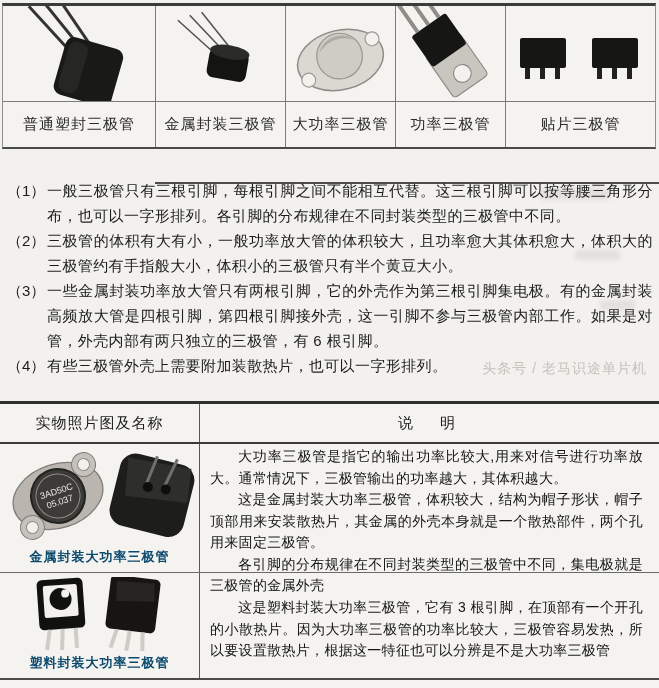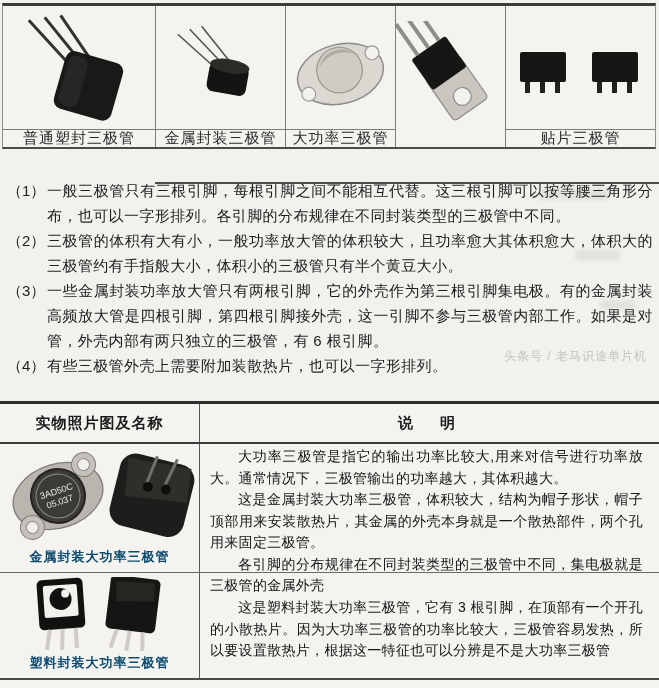--- a/index.html
+++ b/index.html
@@ -15,47 +15,47 @@
   .top-table {
     position:absolute; left:2px; top:3px; width:654px; height:146px;
     border-top:3px solid #3c3c3c; border-bottom:2px solid #4a4a4a;
     border-left:1px solid #8d8d89; border-right:1px solid #8d8d89;
     display:flex; background:#f4f3f0;
   }
   .tt-cell { display:flex; flex-direction:column; border-right:1px solid #7b7b77; }
   .tt-cell:last-child { border-right:none; }
   .tt-img { flex:1; display:flex; align-items:center; justify-content:center; overflow:hidden; }
   .tt-label {
-    height:18px; border-top:1px solid #7b7b77;
+    height:46px; border-top:1px solid #7b7b77;
     display:flex; align-items:center; justify-content:center;
     font-size:15px; letter-spacing:1px; color:#2a2a2a;
   }
 
   
   .artifact-line { position:absolute; left:155px; top:182px; width:504px; height:2px; background:#4d4d4a; }
 
   
   .notes { position:absolute; left:7px; top:178px; width:646px; }
   .note { display:flex; font-size:15px; line-height:25px; }
   .note-num { flex:none; width:40px; }
   .note-text { flex:1; text-align:justify; letter-spacing:0.4px; }
 
   .watermark {
-    position:absolute; top:348px; right:12px;
-    font-size:12px; color:#c4c2bd; letter-spacing:1px;
+    position:absolute; top:360px; right:12px;
+    font-size:14px; color:#c4c2bd; letter-spacing:1px;
   }
 
   
   .bottom-table {
     position:absolute; left:0; top:401px; width:659px; height:287px;
     border-top:3px solid #2f2f2f; background:#f4f3f0; overflow:hidden;
   }
   .bt-header {
     height:40px; display:flex; border-bottom:2px solid #3a3a3a;
-    font-weight:bold; font-size:15px; color:#1b1b1b;
+    font-weight:normal; font-size:15px; color:#1b1b1b;
   }
   .bt-h-left  { width:200px; border-right:1px solid #58585a; display:flex; align-items:center; justify-content:center; letter-spacing:1px; }
   .bt-h-right { flex:1; display:flex; align-items:center; justify-content:center; letter-spacing:6px; }
   .bt-row { display:flex; border-bottom:1px solid #6a6a66; }
   .bt-row:last-child { border-bottom:2px solid #4a4a48; }
   .bt-row1 { height:129px; }
   .bt-row2 { height:107px; }
   .bt-photo-cell {
     width:200px; border-right:1px solid #58585a;
     display:flex; flex-direction:column; align-items:center; justify-content:flex-end;
@@ -129,20 +129,21 @@
           <g transform="rotate(-35 55 62)">
             <rect x="36" y="44" width="42" height="52" rx="4" fill="#c9c6bf" stroke="#8a8a86" stroke-width="1.2"></rect>
             <circle cx="57" cy="80" r="9" fill="#f2f1ee" stroke="#8a8a86" stroke-width="1.2"></circle>
             <rect x="36" y="20" width="42" height="38" rx="3" fill="#161614"></rect>
             <line x1="44" y1="20" x2="44" y2="-18" stroke="#8e8d88" stroke-width="4"></line>
             <line x1="57" y1="20" x2="57" y2="-22" stroke="#8e8d88" stroke-width="4"></line>
             <line x1="70" y1="20" x2="70" y2="-18" stroke="#8e8d88" stroke-width="4"></line>
           </g>
         </svg>
       </div>
+      <div class="tt-label">功率三极管</div>
     </div>
 
     <div class="tt-cell" style="flex:1">
       <div class="tt-img">
         <svg width="149" height="112" viewBox="0 0 149 112">
           <g transform="translate(14,40)">
             <rect x="0" y="0" width="46" height="30" rx="2" fill="#161614"></rect>
             <rect x="5" y="30" width="5" height="11" fill="#21211f"></rect>
             <rect x="20" y="30" width="5" height="11" fill="#21211f"></rect>
             <rect x="35" y="30" width="5" height="11" fill="#21211f"></rect>

